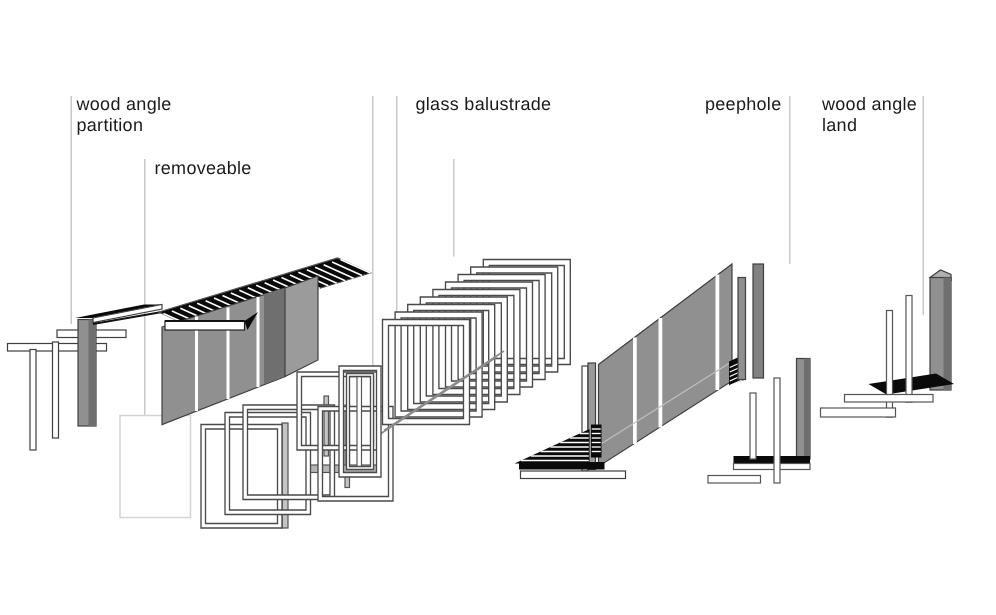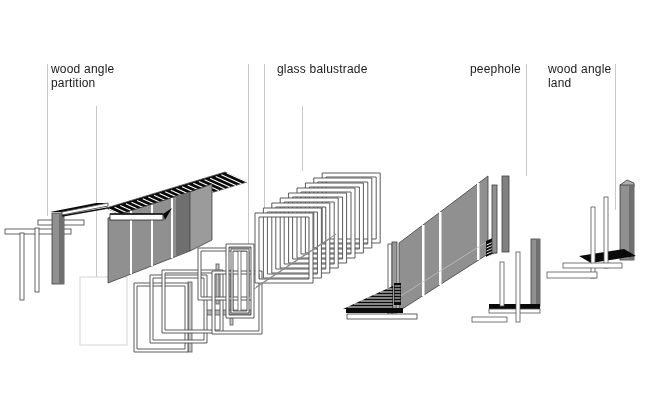--- a/index.html
+++ b/index.html
@@ -183,20 +183,21 @@
       <rect x="563" y="263" width="59" height="5" class="f-wht so2" stroke-width="0.7"></rect>
       <rect x="547" y="272" width="50" height="6" class="f-wht so2" stroke-width="0.7"></rect>
     </g>
   </svg>
 
   <div class="label" style="left:51px;top:62px">
     <div>wood angle</div>
     <div>partition</div>
   </div>
   <div class="label" style="left:103px;top:105px">
+    <div>removeable</div>
   </div>
   <div class="label" style="left:277px;top:62px">
     <div>glass balustrade</div>
   </div>
   <div class="label" style="left:306px;top:105px">
   </div>
   <div class="label" style="left:470px;top:62px">
     <div>peephole</div>
   </div>
   <div class="label" style="left:548px;top:62px">

